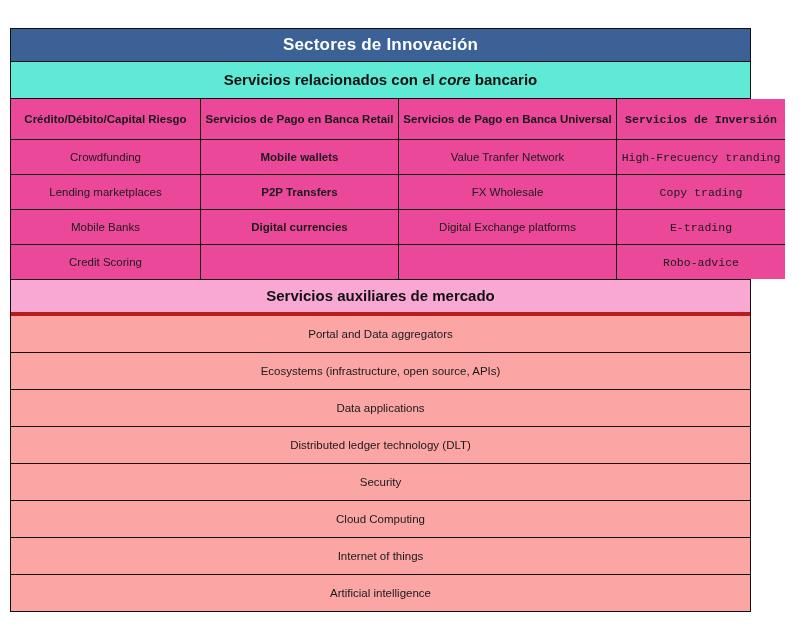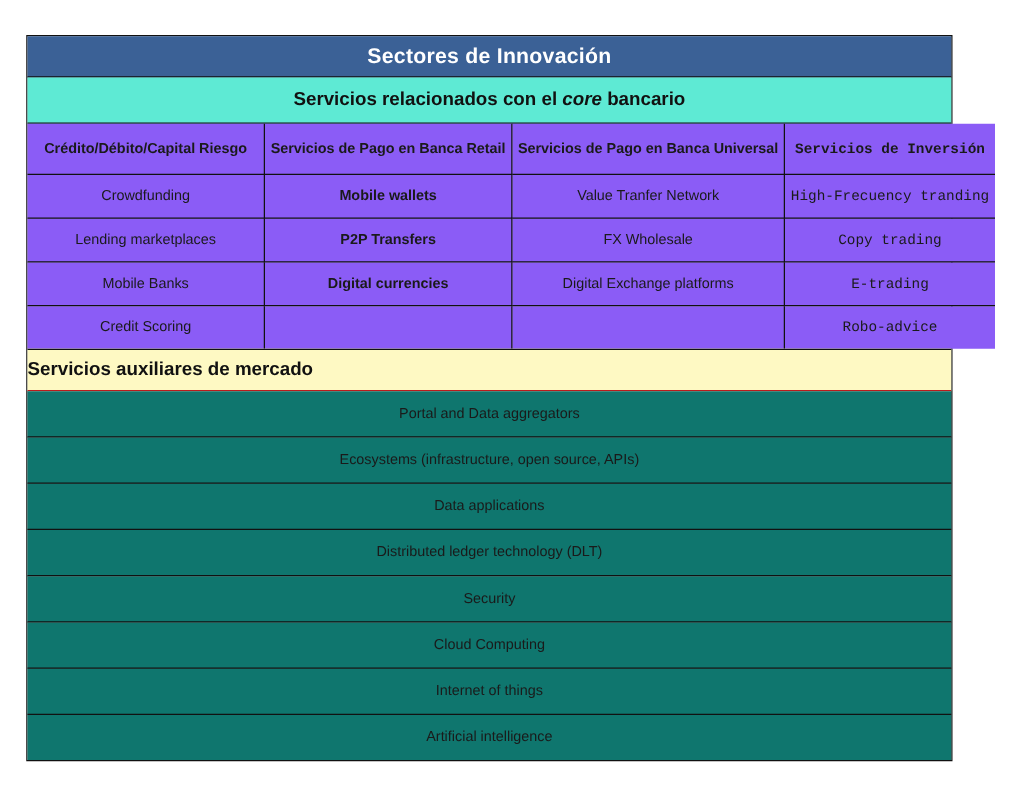--- a/index.html
+++ b/index.html
@@ -17,21 +17,21 @@
 
   .page {
     position: relative;
     width: 811px;
     height: 631px;
     background: #ffffff;
   }
 
   .table-wrap {
     position: absolute;
-    left: 21px;
+    left: 10px;
     top: 28px;
     width: 741px;
     border: 1px solid #111111;
     box-sizing: border-box;
     background: #ffffff;
   }
 
   
   .title-bar {
     background: #3b6196;
@@ -68,62 +68,63 @@
   }
   .grid td {
     border: 1px solid #111111;
     border-top: none;
     border-left: none;
     text-align: center;
     vertical-align: middle;
     font-size: 11.5px;
     padding: 0 4px;
     height: 34px;
-    background: #8b5cf6;
+    background: #ec4899;
   }
   .grid td:last-child {
     border-right: none;
   }
   .grid tr:last-child td {
     border-bottom: none;
   }
   .grid .hdr {
     font-weight: bold;
     font-size: 11.5px;
     height: 40px;
   }
 
   .c1 { width: 181px; }
   .c2 { width: 189px; font-weight: bold; }
   .c3 { width: 209px; }
   .c4 { width: 160px; font-family: Liberation Mono, monospace; }
 
   
   .aux-band {
-    background: #fef9c3;
+    background: #f9a8d4;
     color: #111111;
     font-size: 15px;
     font-weight: bold;
+    text-align: center;
     height: 32px;
     line-height: 32px;
     border-top: 1px solid #111111;
-    border-bottom: 1px solid #b91c1c;
+    border-bottom: 4px solid #b91c1c;
   }
   .aux-list {
     width: 100%;
     border-collapse: collapse;
     table-layout: fixed;
   }
   .aux-list td {
     border-bottom: 1px solid #111111;
     text-align: center;
     vertical-align: middle;
     font-size: 11.5px;
     height: 34px;
-    background: #0f766e;
+    background: #fca5a5;
   }
   .aux-list tr:last-child td {
     border-bottom: none;
   }
 </style>
 </head>
 <body>
 
 <div class="page">
 

